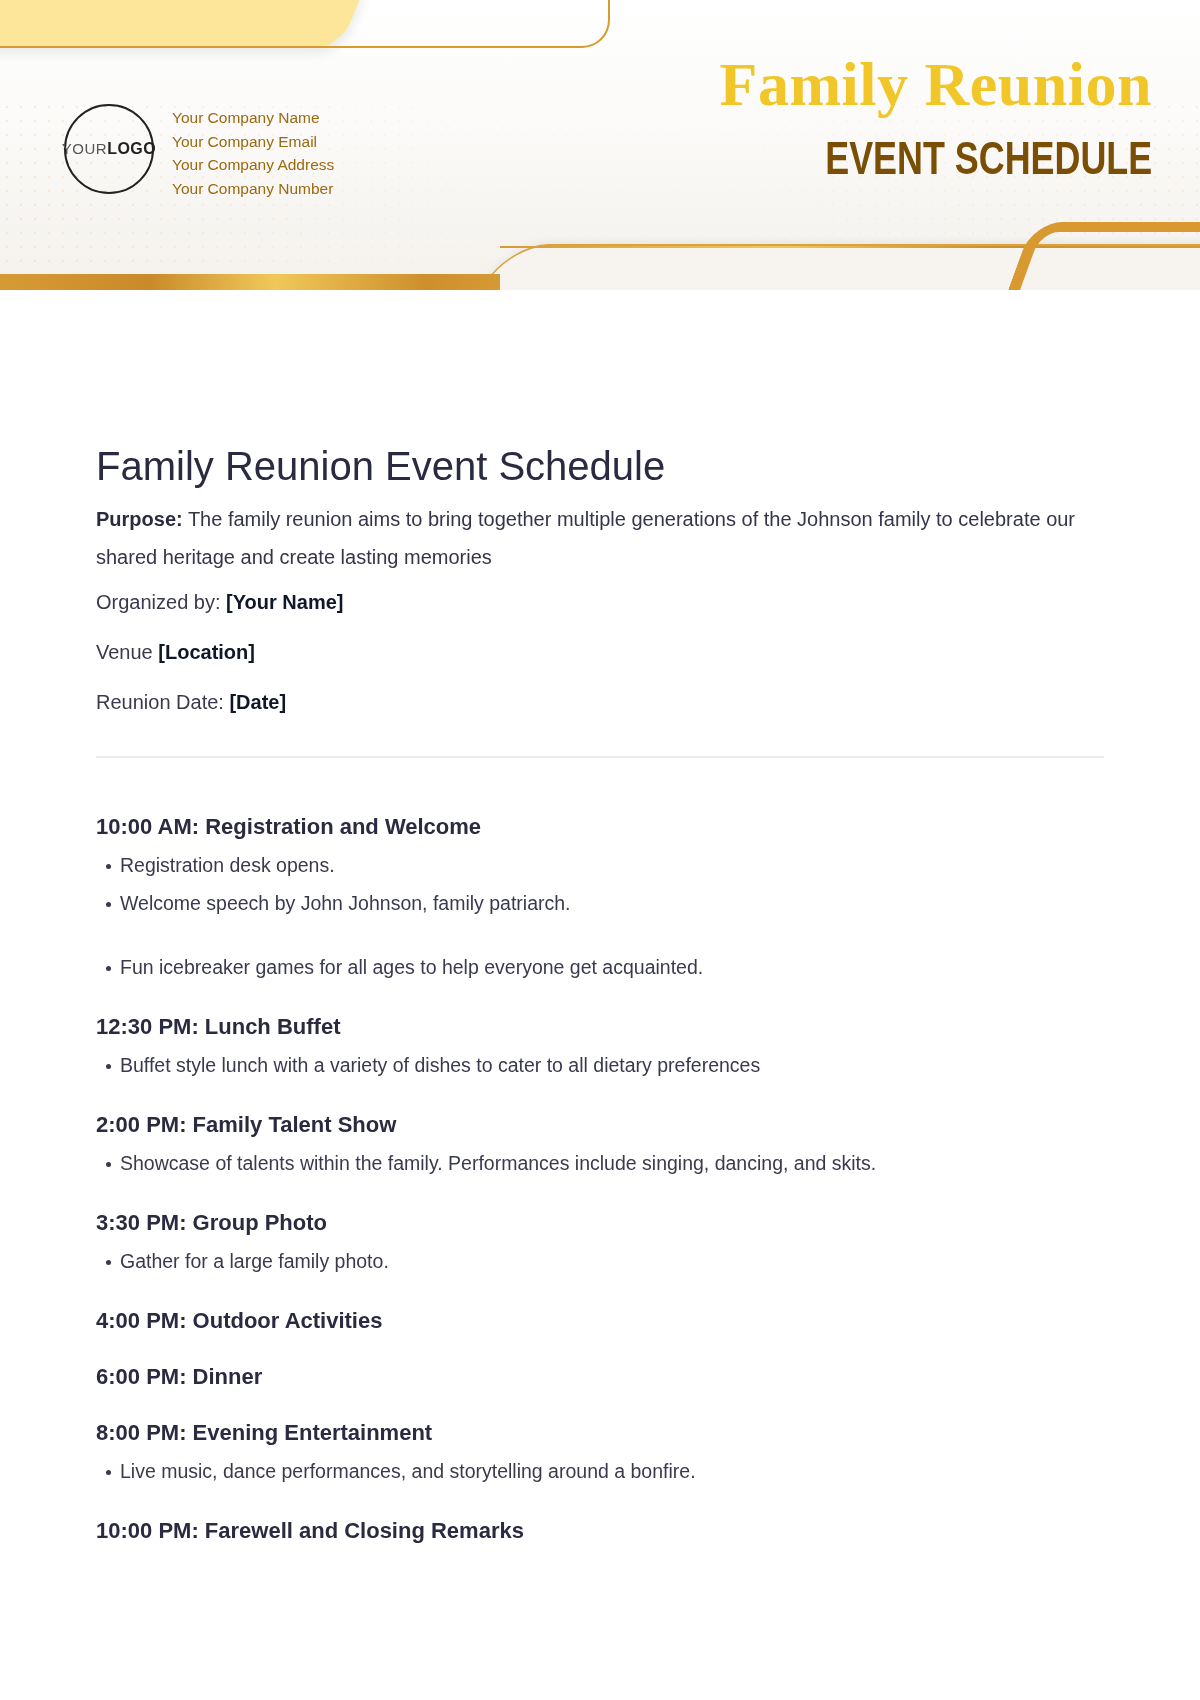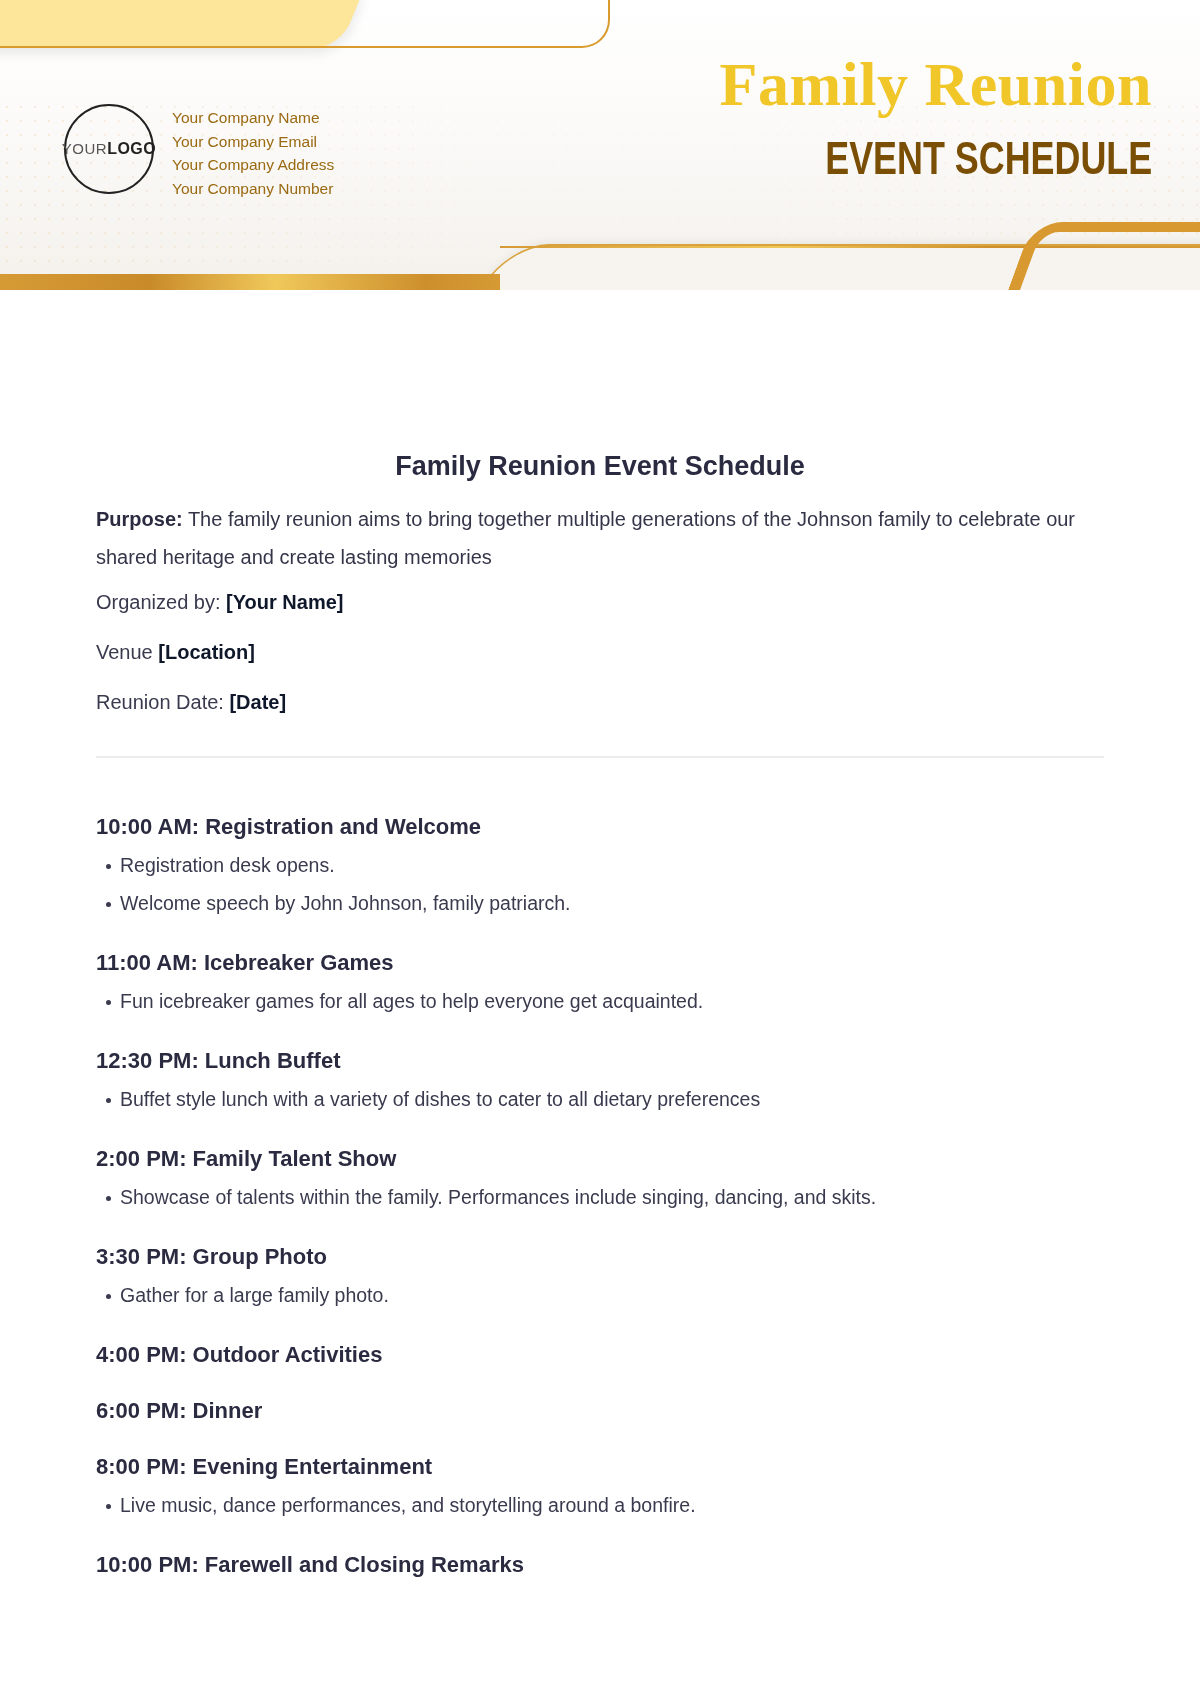--- a/index.html
+++ b/index.html
@@ -89,21 +89,21 @@
       position: absolute; right: 48px; top: 130px;
       font-family: "Liberation Sans", sans-serif; font-weight: bold;
       font-size: 46px; color: #7a4f05; line-height: 56px;
       transform: scaleX(0.78); transform-origin: right center;
       letter-spacing: 0px;
     }
 
     
     .doc { position: absolute; left: 96px; top: 440px; width: 1008px; }
     .doc-title {
-      text-align: center; font-size: 27px; font-weight: bold; color: #2a2a40;
+      text-align: left; font-size: 40px; font-weight: normal; color: #2a2a40;
       margin: 0 0 8px 0; line-height: 52px;
     }
     .purpose { font-size: 20px; line-height: 38px; color: #35354a; margin: 0; }
     .purpose b { color: #2a2a40; }
     .meta { font-size: 20px; line-height: 24px; color: #3a3a4f; margin: 14px 0 26px 0; }
     .meta:first-of-type { margin-top: 2px; }
     .meta b { color: #0f172a; }
     .divider { height: 2px; background: #ececec; width: 1008px; margin: 42px 0 54px 0; }
     .section { margin-bottom: 26px; }
     .section h3 {
@@ -167,21 +167,20 @@
 
   <div>
     <div class="section">
       <h3>10:00 AM: Registration and Welcome</h3>
       <ul>
         <li>Registration desk opens.</li>
         <li>Welcome speech by John Johnson, family patriarch.</li>
       </ul>
     </div>
     <div class="section">
-      <h3>11:00 AM: Icebreaker Games</h3>
       <ul>
           <li>Fun icebreaker games for all ages to help everyone get acquainted.</li>
         </ul>
     </div>
     <div class="section">
       <h3>12:30 PM: Lunch Buffet</h3>
       <ul>
           <li>Buffet style lunch with a variety of dishes to cater to all dietary preferences</li>
         </ul>
     </div>

